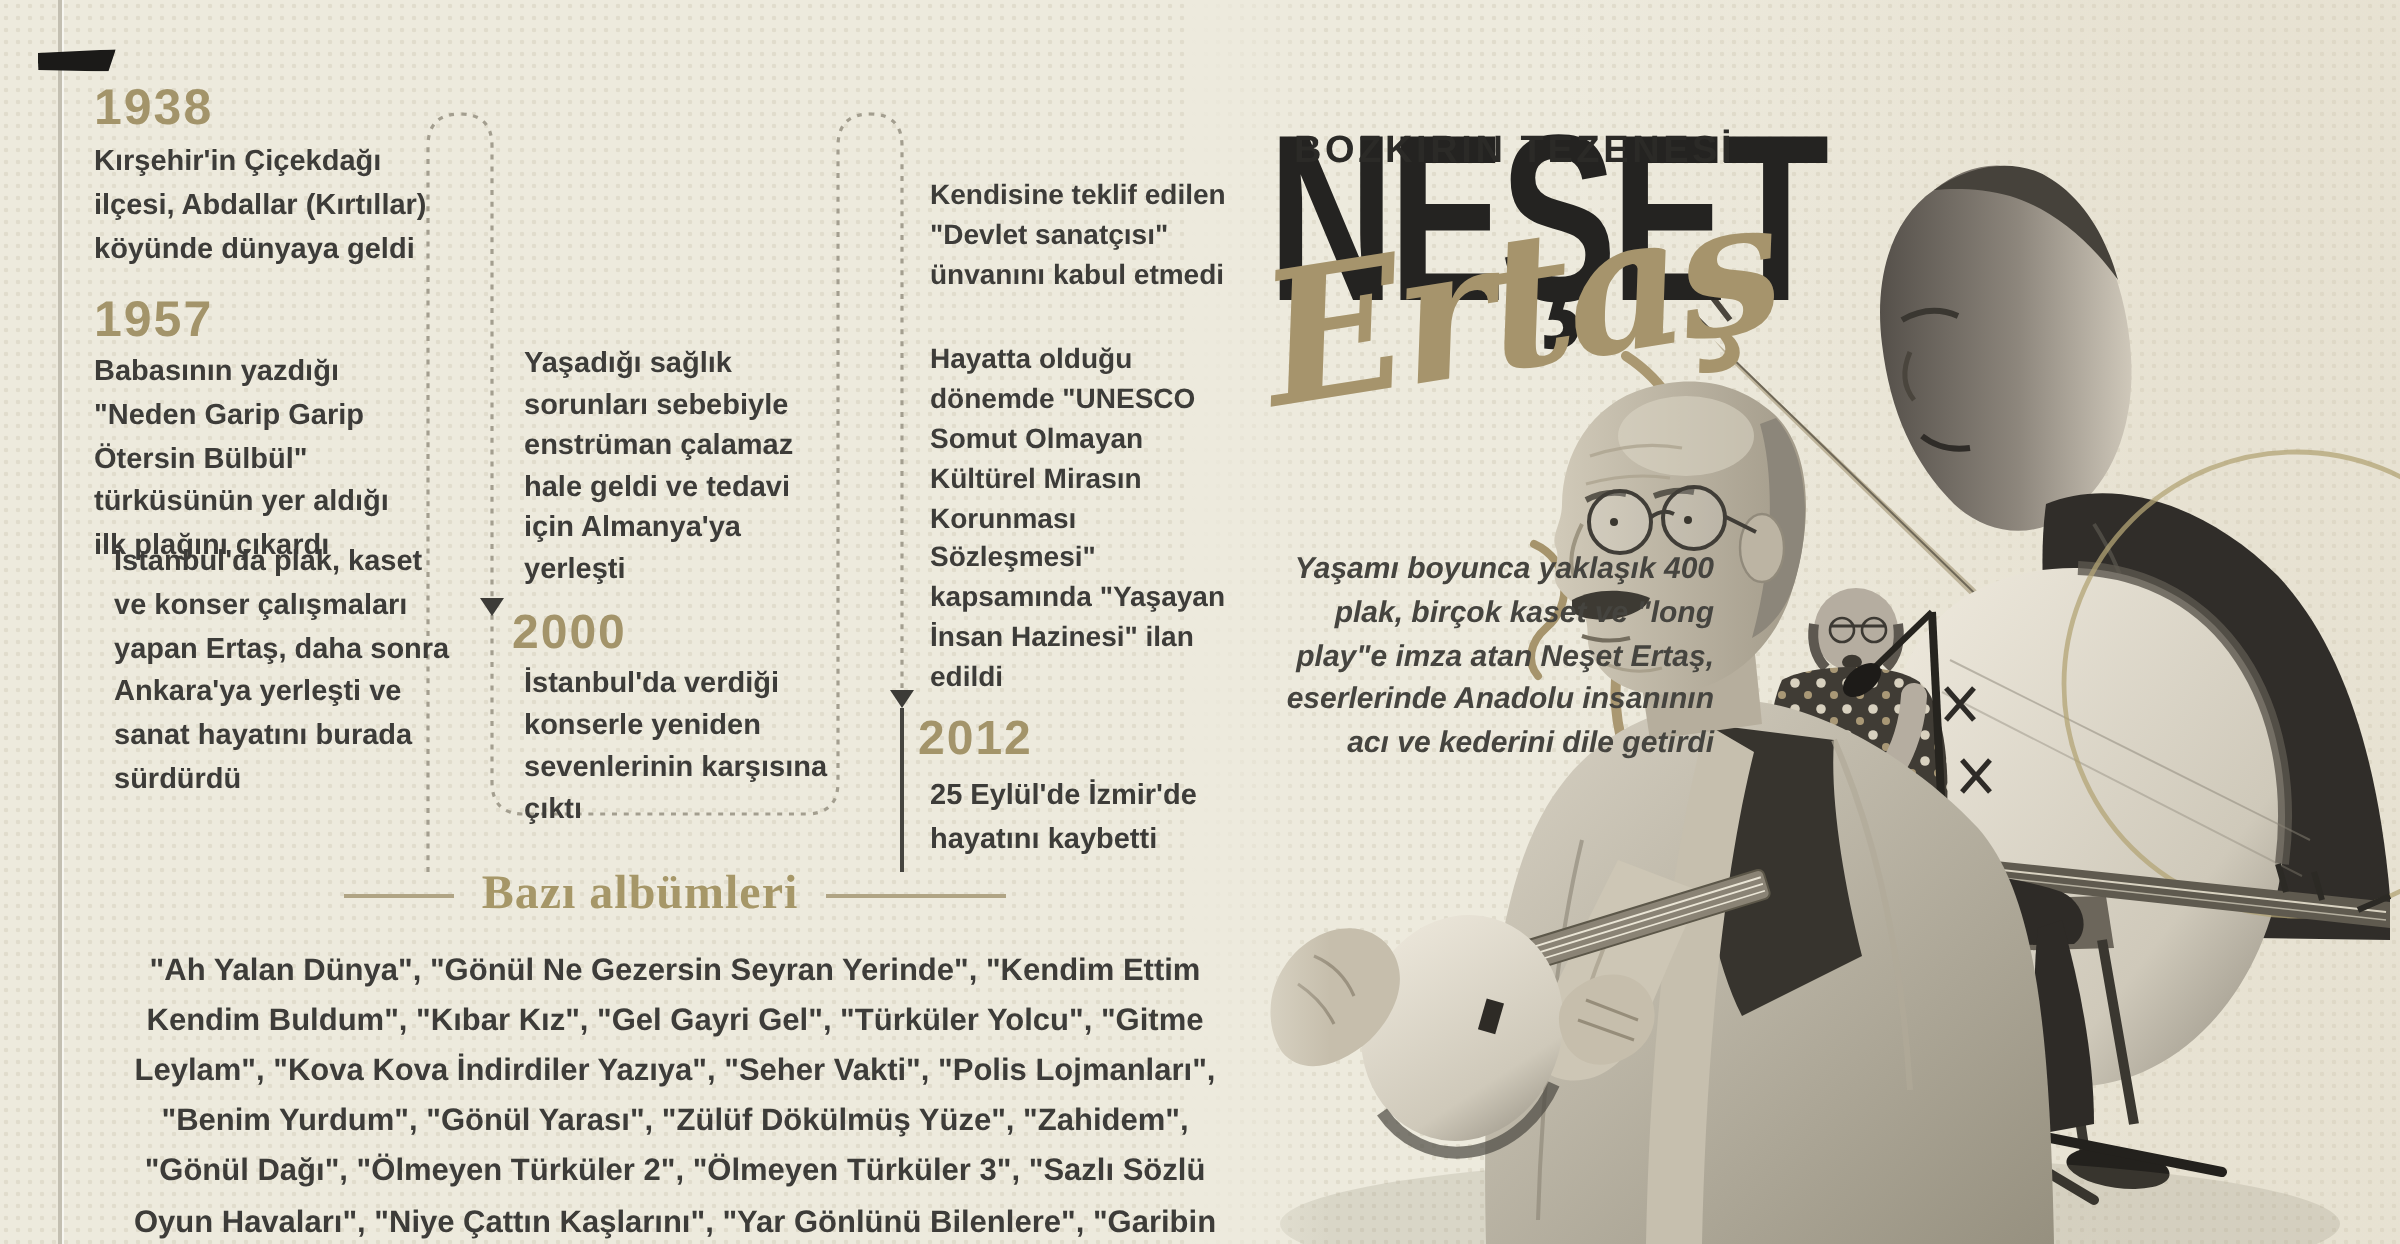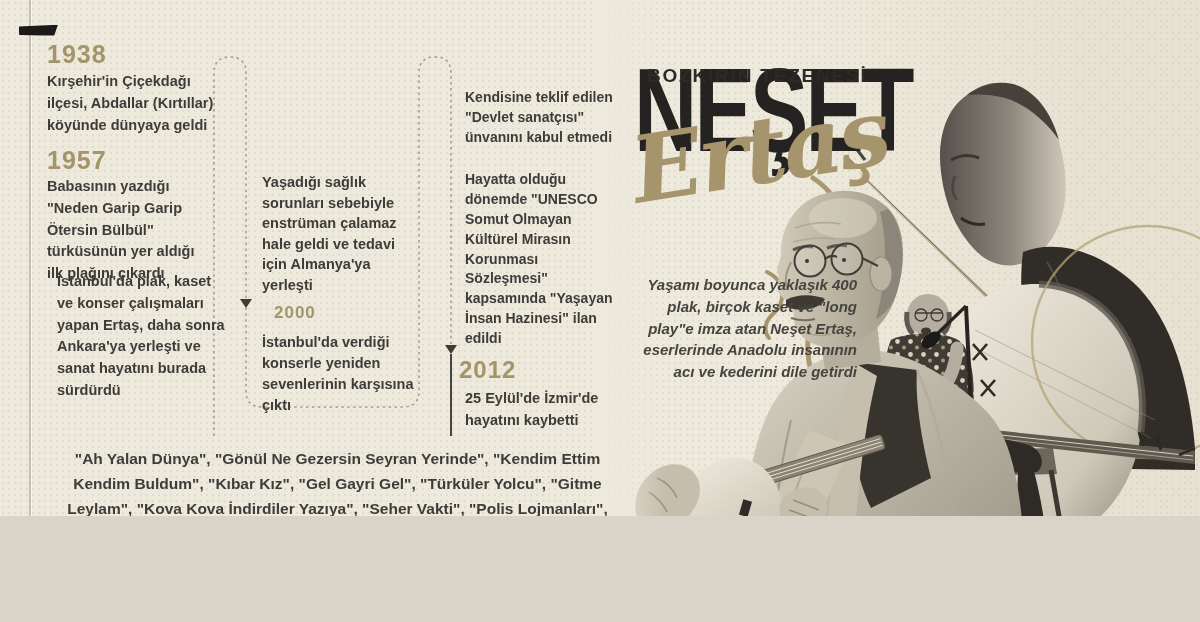--- a/index.html
+++ b/index.html
@@ -1,17 +1,17 @@
 <!DOCTYPE html>
 <html><head>
 <meta charset="utf-8">
 <style>
   html,body{margin:0;padding:0;background:#d8d4c8;}
   .canvas{
-    position:relative;width:1200px;height:516px;overflow:hidden;
+    position:relative;width:1200px;height:622px;overflow:hidden;
     background:#edeadd;
     background-image:radial-gradient(rgba(160,150,120,.16) 1px, rgba(0,0,0,0) 1.3px);
     background-size:6px 6px;
     font-family:"Liberation Sans", sans-serif;
     color:#3d3c39;
   }
   .bg-right{position:absolute;right:0;top:0;width:420px;height:622px;
     background:linear-gradient(to right, rgba(216,205,182,0) 0%, rgba(216,205,182,.28) 70%);pointer-events:none;}
   .fold-line{position:absolute;left:29px;top:0;width:2px;height:622px;background:#c3bfb1;box-shadow:1px 0 0 rgba(255,255,255,.55);}
   .corner-mark{position:absolute;left:19px;top:25px;width:39px;height:11px;background:#1b1a18;
@@ -54,34 +54,39 @@
     <polygon points="445,345 457,345 451,354" fill="#3c3b37"></polygon>
   </svg>
 
   <div class="year" style="left:47px;top:40px;">1938</div>
   <div class="tl-p" style="left:47px;top:71px;width:168px;">Kırşehir'in Çiçekdağı ilçesi, Abdallar (Kırtıllar) köyünde dünyaya geldi</div>
   <div class="year" style="left:47px;top:146px;">1957</div>
   <div class="tl-p" style="left:47px;top:176px;width:166px;">Babasının yazdığı "Neden Garip Garip Ötersin Bülbül" türküsünün yer aldığı ilk plağını çıkardı</div>
   <div class="tl-p" style="left:47px;top:271px;width:170px;margin-left:10px;">İstanbul'da plak, kaset ve konser çalışmaları yapan Ertaş, daha sonra Ankara'ya yerleşti ve sanat hayatını burada sürdürdü</div>
 
   <div class="tl-p" style="left:262px;top:172px;width:154px;line-height:1.42;">Yaşadığı sağlık sorunları sebebiyle enstrüman çalamaz hale geldi ve tedavi için Almanya'ya yerleşti</div>
-  <div class="year" style="left:256px;top:303px;font-size:17px;margin-left:18px;">2000</div>
+  <div class="year" style="left:256px;top:303px;font-size:24px;">2000</div>
   <div class="tl-p" style="left:262px;top:332px;width:152px;line-height:1.45;">İstanbul'da verdiği konserle yeniden sevenlerinin karşısına çıktı</div>
 
   <div class="tl-p tight" style="left:465px;top:88px;width:160px;">Kendisine teklif edilen "Devlet sanatçısı" ünvanını kabul etmedi</div>
   <div class="tl-p tight" style="left:465px;top:170px;width:150px;">Hayatta olduğu dönemde "UNESCO Somut Olmayan Kültürel Mirasın Korunması Sözleşmesi" kapsamında "Yaşayan İnsan Hazinesi" ilan edildi</div>
   <div class="year" style="left:459px;top:356px;font-size:24px;">2012</div>
   <div class="tl-p" style="left:465px;top:388px;width:160px;">25 Eylül'de İzmir'de hayatını kaybetti</div>
 
   <div class="kicker">BOZKIRIN TEZENESİ</div>
   <div class="big-title">NEŞET</div>
   <div class="script-title">Ertaş</div>
   <div class="intro">Yaşamı boyunca yaklaşık 400 plak, birçok kaset ve "long play"e imza atan Neşet Ertaş, eserlerinde Anadolu insanının acı ve kederini dile getirdi</div>
 
   <div class="albums">
+    <div class="albums-head">
+      <div class="rule"></div>
+      <div class="albums-title">Bazı albümleri</div>
+      <div class="rule" style="width:90px;"></div>
+    </div>
     <div class="albums-list">"Ah Yalan Dünya", "Gönül Ne Gezersin Seyran Yerinde", "Kendim Ettim Kendim Buldum", "Kıbar Kız", "Gel Gayri Gel", "Türküler Yolcu", "Gitme Leylam", "Kova Kova İndirdiler Yazıya", "Seher Vakti", "Polis Lojmanları", "Benim Yurdum", "Gönül Yarası", "Zülüf Dökülmüş Yüze", "Zahidem", "Gönül Dağı", "Ölmeyen Türküler 2", "Ölmeyen Türküler 3", "Sazlı Sözlü Oyun Havaları", "Niye Çattın Kaşlarını", "Yar Gönlünü Bilenlere", "Garibin Dünyada Yüzü Gülemez", "Altın Ezgiler", "Gurban Olduğum", "Ağla Sazım", "Hata Benim" ve "Mühür Gözlüm"</div>
   </div>
 
   <svg class="art" viewBox="0 0 605 622" aria-hidden="true">
     <defs>
       <linearGradient id="gskinY" x1="0" y1="0" x2="1" y2="0">
         <stop offset="0" stop-color="#55504a"></stop>
           <stop offset=".55" stop-color="#8d867c"></stop>
           <stop offset="1" stop-color="#cfc8ba"></stop>
       </linearGradient>

